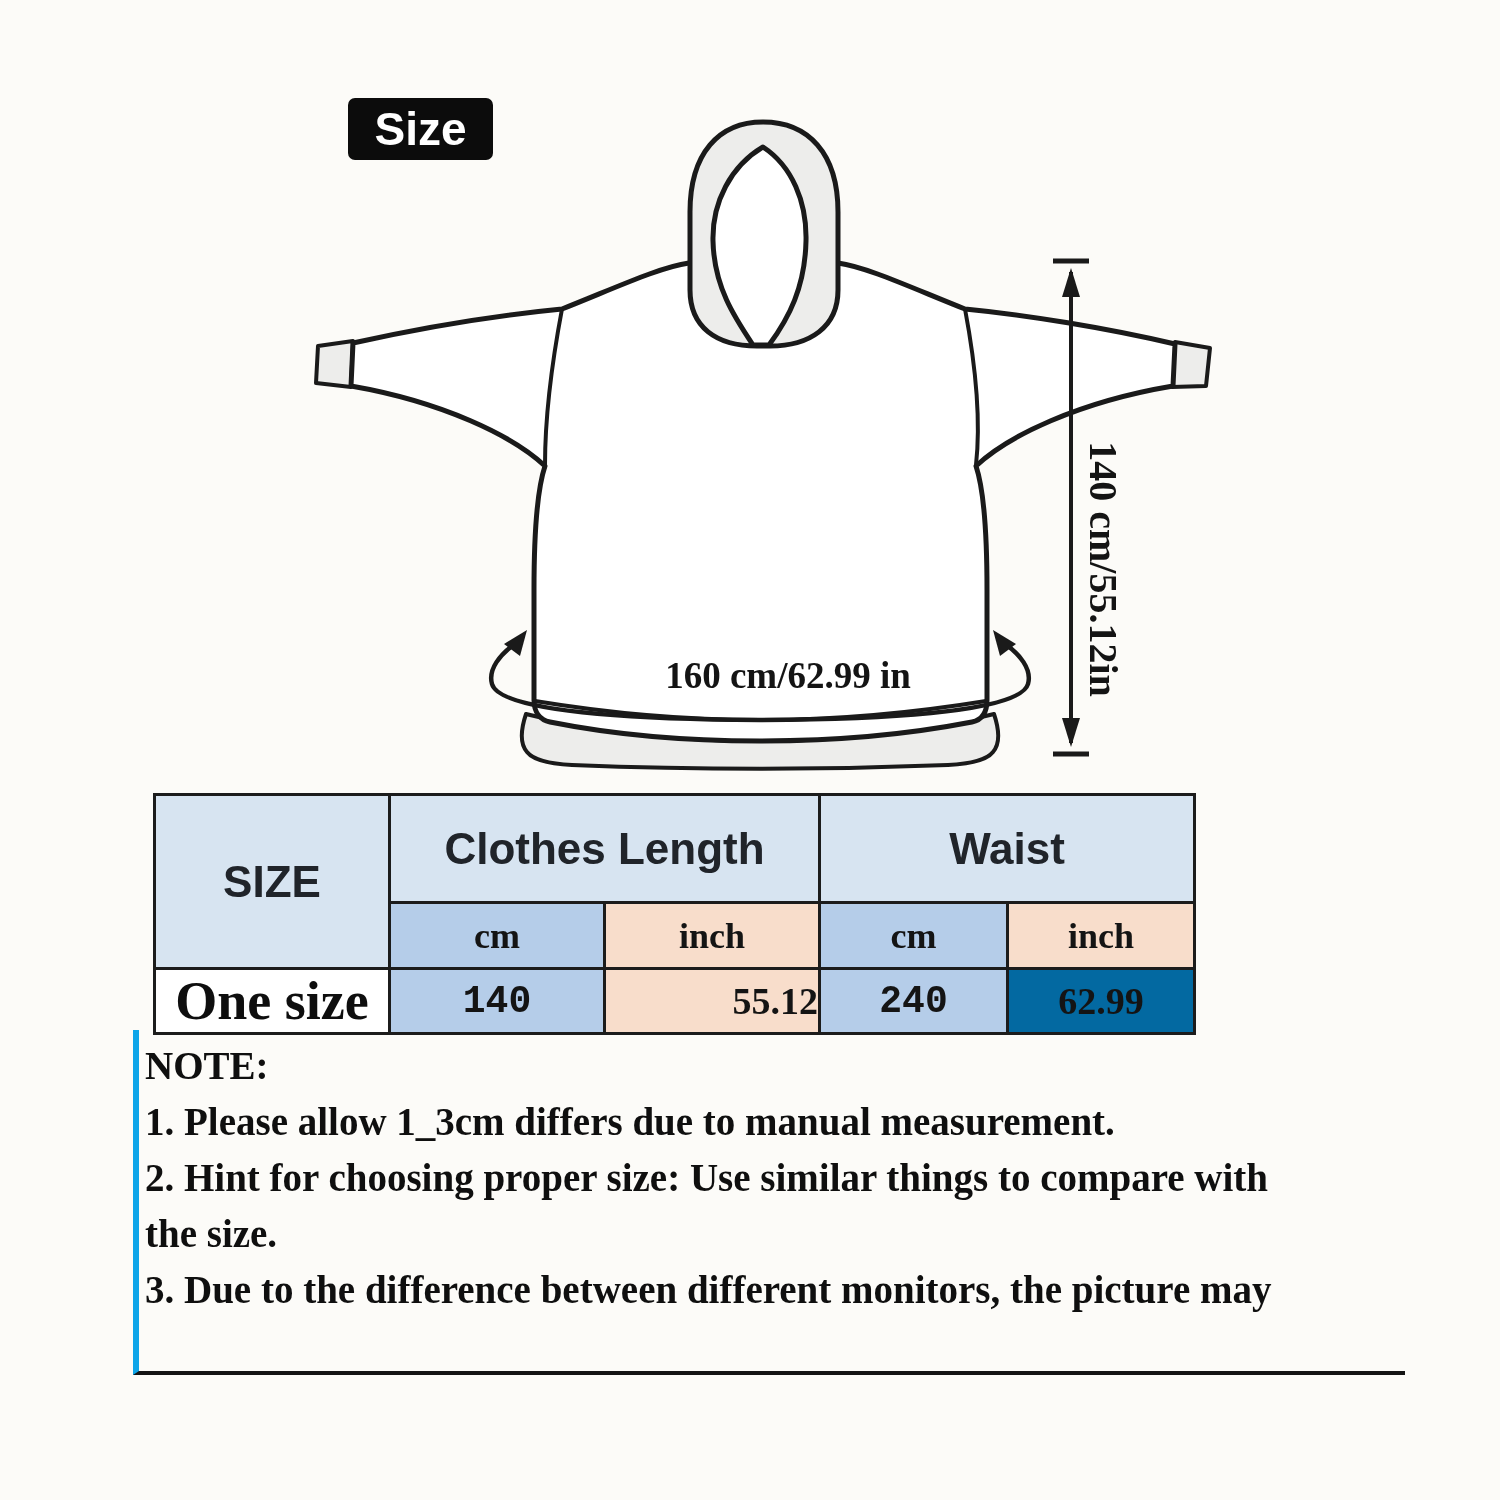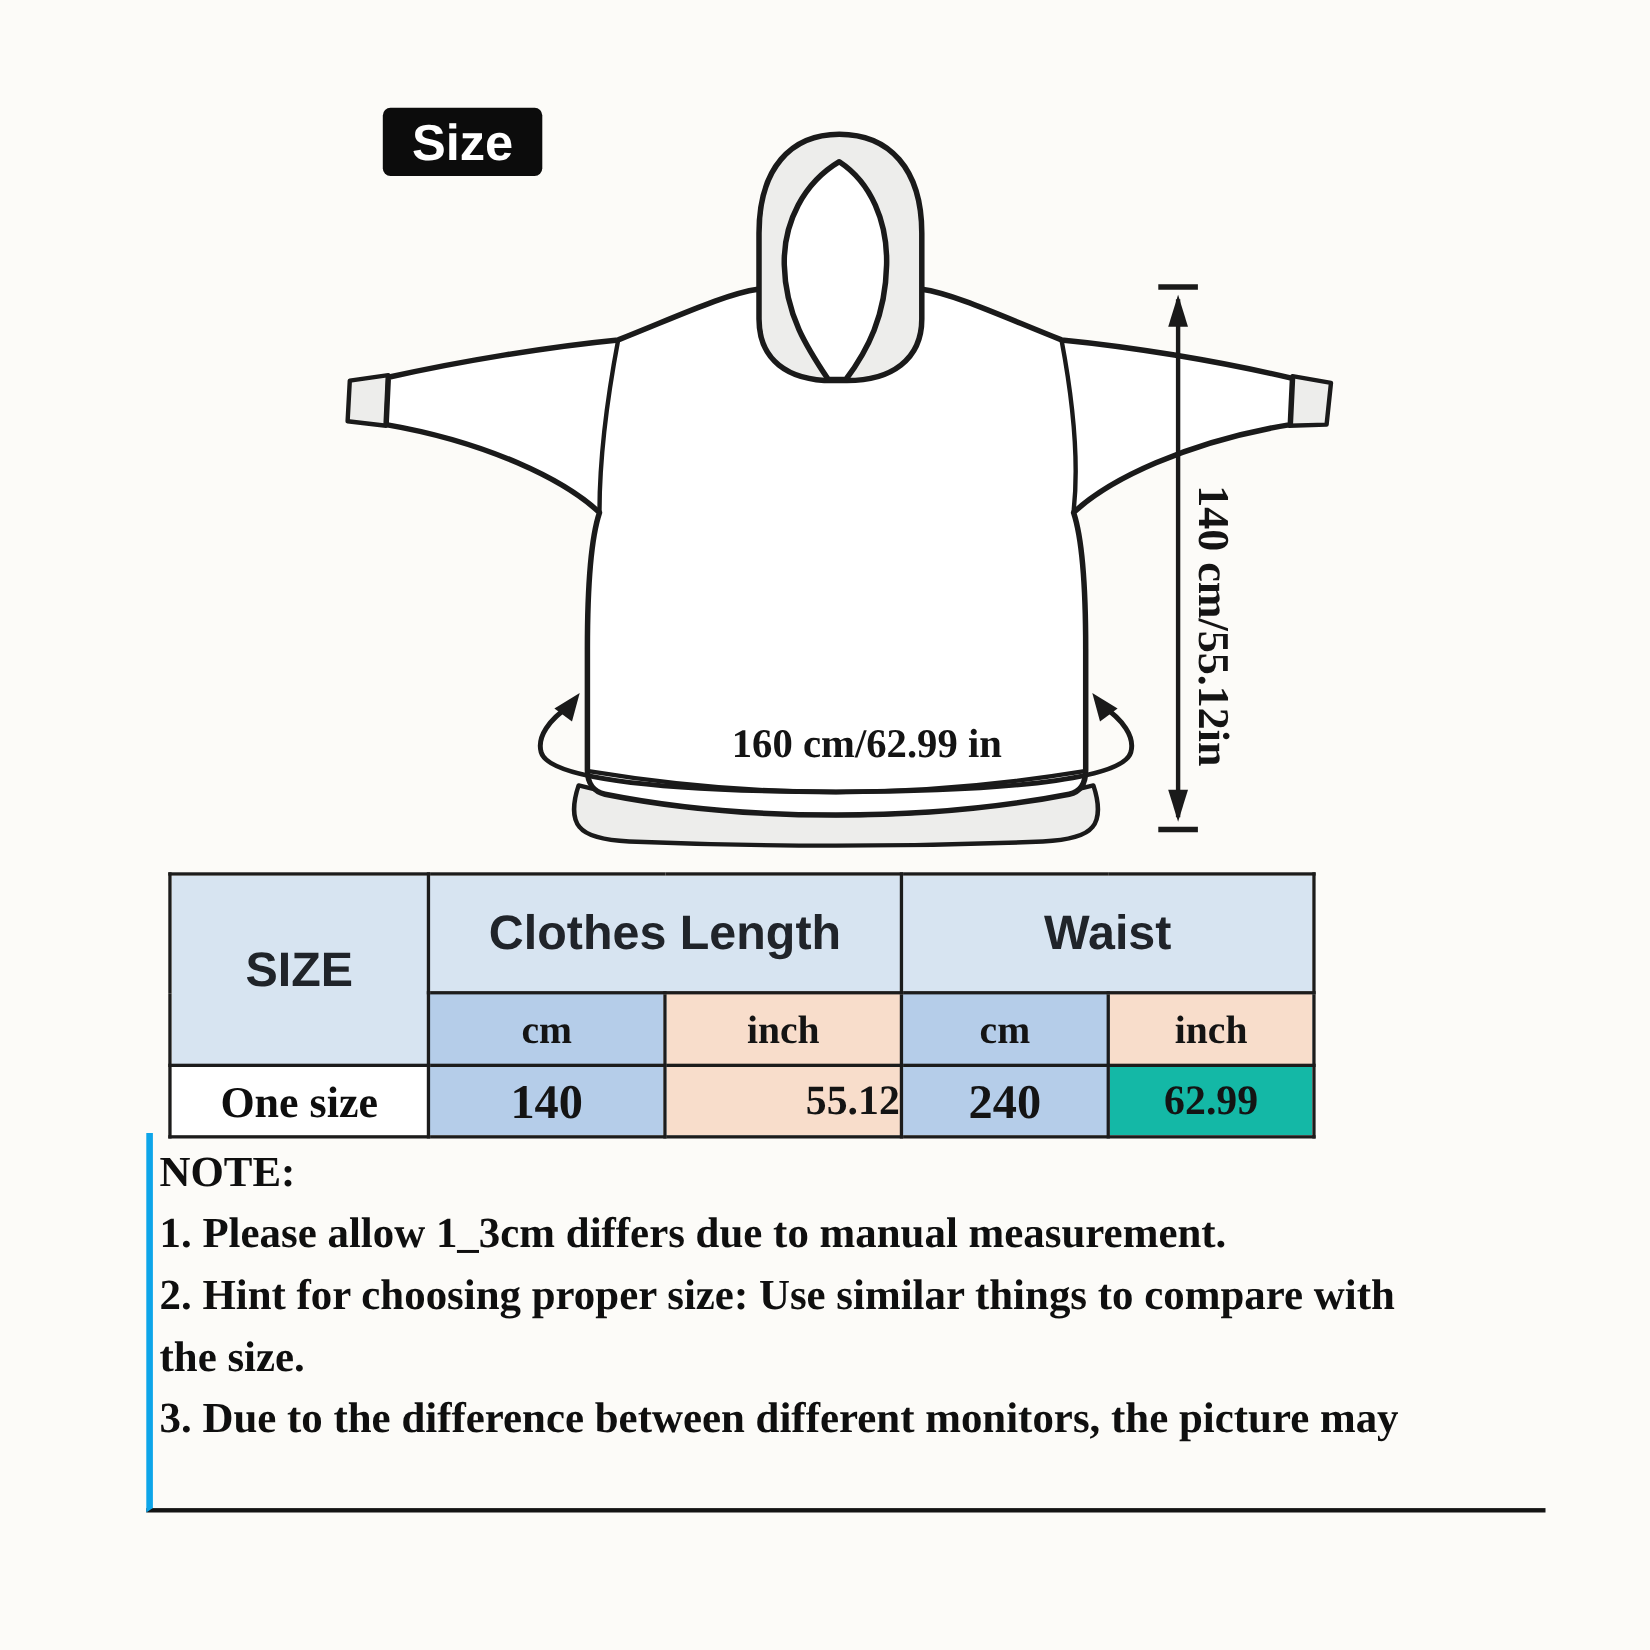--- a/index.html
+++ b/index.html
@@ -36,23 +36,23 @@
   .sans-head{
     font-family:"Liberation Sans", sans-serif;
     font-weight:600;font-size:44px;color:#20242a;
   }
   .unit-cell{
     font-family:"Liberation Serif", serif;
     font-weight:bold;font-size:36px;color:#141414;
   }
   .onesize-cell{
     font-family:"Liberation Serif", serif;
-    font-weight:bold;font-size:40px;color:#0e0e0e;
+    font-weight:bold;font-size:54px;color:#0e0e0e;
   }
-  .val-cm{font-family:Liberation Serif, serif;font-weight:bold;font-size:44px;}
+  .val-cm{font-family:Liberation Mono, monospace;font-weight:bold;font-size:38px;}
   .val-inch{font-family:"Liberation Serif", serif;font-weight:bold;font-size:38px;}
   
   .note-box{
     position:absolute;left:133px;top:1030px;width:1272px;height:345px;
     border-left:6px solid #0ea5e9;
     border-bottom:4px solid #141414;
     padding-left:6px;padding-top:8px;box-sizing:border-box;
   }
   .note-line{
     font-family:"Liberation Serif", serif;
@@ -164,21 +164,21 @@
       <td class="unit-cell" style="background-color: rgb(181, 205, 233);">cm</td>
       <td class="unit-cell" style="background-color: rgb(248, 221, 203);">inch</td>
       <td class="unit-cell" style="background-color: rgb(181, 205, 233);">cm</td>
       <td class="unit-cell" style="background-color: rgb(248, 221, 203);">inch</td>
     </tr>
     <tr style="height:65px">
       <td class="onesize-cell" style="background-color: rgb(255, 255, 255);">One size</td>
       <td class="val-cm" style="background-color: rgb(181, 205, 233);">140</td>
       <td class="val-inch" style="background-color: rgb(248, 221, 203); text-align: right;">55.12</td>
       <td class="val-cm" style="background-color: rgb(181, 205, 233);">240</td>
-      <td class="val-inch" style="background-color: #14b8a6; text-align: center;">62.99</td>
+      <td class="val-inch" style="background-color: #0369a1; text-align: center;">62.99</td>
     </tr>
   </tbody>
     </table>
 
   <div class="note-box">
     <div class="note-line">NOTE:</div>
     <div class="note-line">1. Please allow 1_3cm differs due to manual measurement.</div>
     <div class="note-line">2. Hint for choosing proper size: Use similar things to compare with</div>
     <div class="note-line">the size.</div>
     <div class="note-line">3. Due to the difference between different monitors, the picture may</div>

